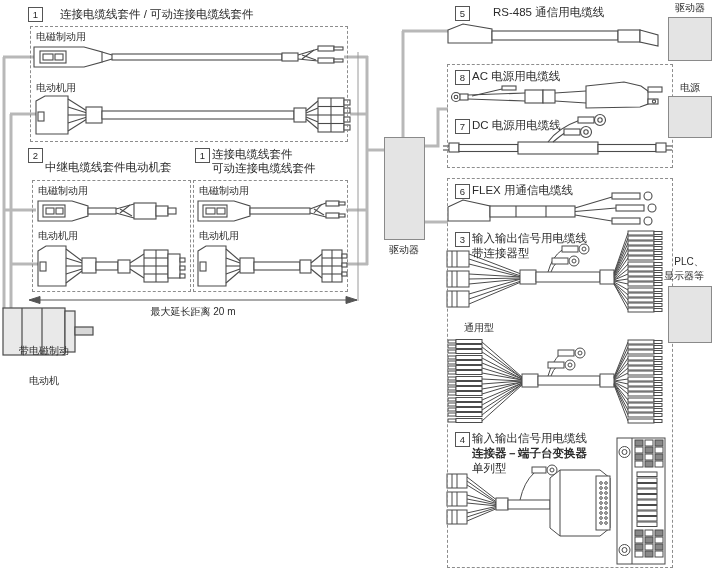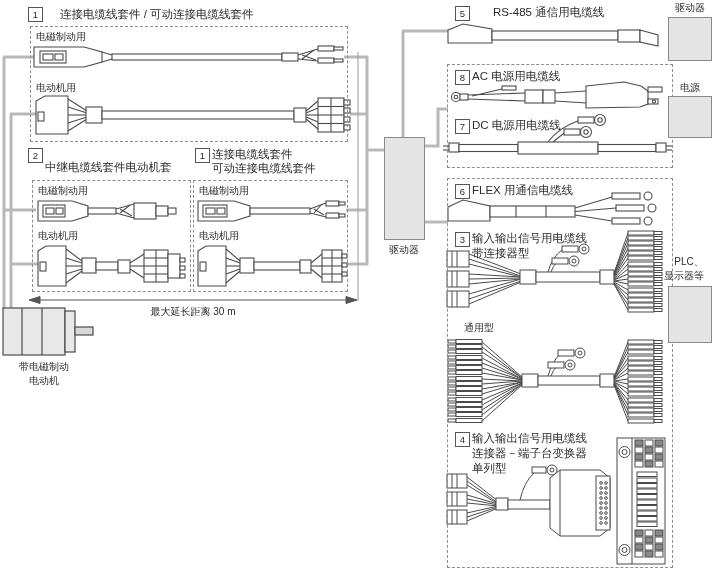--- a/index.html
+++ b/index.html
@@ -555,22 +555,22 @@
 <div class="ttl" style="left:45px;top:160px;">中继电缆线套件电动机套</div>
 <div class="txt" style="left:38px;top:184px;">电磁制动用</div>
 <div class="txt" style="left:38px;top:229px;">电动机用</div>
 
 <div class="badge" style="left:195px;top:148px;">1</div>
 <div class="ttl" style="left:212px;top:147px;">连接电缆线套件</div>
 <div class="ttl" style="left:212px;top:161px;">可动连接电缆线套件</div>
 <div class="txt" style="left:199px;top:184px;">电磁制动用</div>
 <div class="txt" style="left:199px;top:229px;">电动机用</div>
 
-<div class="txt ctr" style="left:118px;top:305px;width:150px;">最大延长距离 30 m</div>
-<div class="txt ctr" style="left:4px;top:360px;width:80px;">带电磁制动</div>
+<div class="txt ctr" style="left:118px;top:305px;width:150px;">最大延长距离 20 m</div>
+<div class="txt ctr" style="left:4px;top:344px;width:80px;">带电磁制动</div>
 <div class="txt ctr" style="left:4px;top:374px;width:80px;">电动机</div>
 
 <div class="txt ctr" style="left:381px;top:243px;width:46px;">驱动器</div>
 
 <div class="badge" style="left:455px;top:6px;">5</div>
 <div class="ttl" style="left:472px;top:5px;margin-left:21px;">RS-485 通信用电缆线</div>
 
 <div class="badge" style="left:455px;top:70px;">8</div>
 <div class="ttl" style="left:472px;top:69px;">AC 电源用电缆线</div>
 <div class="badge" style="left:455px;top:119px;">7</div>
@@ -579,21 +579,21 @@
 <div class="badge" style="left:455px;top:184px;">6</div>
 <div class="ttl" style="left:472px;top:183px;">FLEX 用通信电缆线</div>
 
 <div class="badge" style="left:455px;top:232px;">3</div>
 <div class="ttl" style="left:472px;top:231px;">输入输出信号用电缆线</div>
 <div class="ttl" style="left:472px;top:246px;">带连接器型</div>
 <div class="txt" style="left:464px;top:321px;text-align:center;">通用型</div>
 
 <div class="badge" style="left:455px;top:432px;">4</div>
 <div class="ttl" style="left:472px;top:431px;">输入输出信号用电缆线</div>
-<div class="ttl" style="left:472px;top:446px;">连接器－端子台变换器</div>
+<div class="ttl" style="left:472px;top:446px;font-weight:bold;">连接器－端子台变换器</div>
 <div class="ttl" style="left:472px;top:461px;">单列型</div>
 
 <div class="txt ctr" style="left:666px;top:1px;width:48px;">驱动器</div>
 <div class="txt ctr" style="left:666px;top:81px;width:48px;">电源</div>
 <div class="txt ctr" style="left:664px;top:255px;width:50px;">PLC、</div>
 <div class="txt ctr" style="left:664px;top:269px;width:30px;">显示器等</div>
 
 </div>
 
 </body></html>

